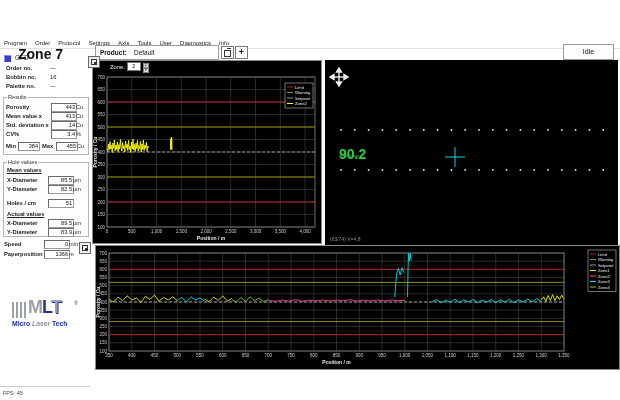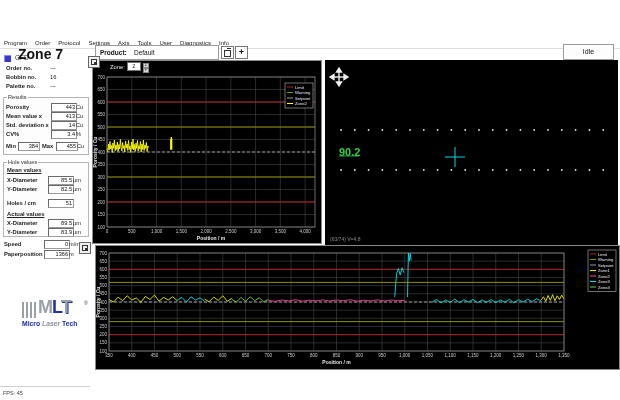--- a/index.html
+++ b/index.html
@@ -41,24 +41,24 @@
   .chart-box{background:#000;border:1px solid #8a8a8a;}
   .zone-ctl{left:110px;top:62px;height:9px;display:flex;align-items:center;gap:2px;z-index:5;}
   .zone-ctl-label{font-size:5.8px;color:#eee;}
   .zone-input{width:12px;height:7px;background:#fff;border:1px solid #777;font-size:5.6px;
     text-align:center;line-height:7px;color:#111;}
   .spin{width:6px;height:7px;display:flex;flex-direction:column;}
   .spin div{flex:1;background:#d8d8d8;border:1px solid #888;font-size:3px;line-height:3px;text-align:center;color:#333;}
   .corner-icon{width:10px;height:10px;background:#f0f0f0;border:1px solid #666;z-index:6;}
   .corner-icon div{position:absolute;background:#333;}
   .camera-panel{left:325px;top:60px;width:293px;height:185px;background:#000;}
-  .cam-value{position:absolute;left:14px;top:86px;color:#2ecc44;font-size:11px;font-weight:bold;}
+  .cam-value{position:absolute;left:14px;top:86px;color:#2ecc44;font-size:14px;font-weight:bold;}
   .cam-status{position:absolute;left:5px;top:176px;color:#8a8a8a;font-size:5px;}
   
-  .logo{left:22px;top:300px;width:80px;height:34px;}
+  .logo{left:12px;top:300px;width:80px;height:34px;}
   .logo-bars{position:absolute;left:0;top:2px;display:flex;gap:2px;height:16px;}
   .logo-bars div{width:2px;background:#9aa0a8;}
   .logo-word{position:absolute;left:16px;top:-3px;font-size:18px;font-weight:bold;letter-spacing:-1px;}
   .logo-reg{position:absolute;left:62px;top:0;font-size:5px;color:#444;}
   .logo-sub{position:absolute;left:0;top:20px;font-size:6.8px;font-weight:bold;}
   .statusbar{left:0;top:386px;width:90px;height:14px;border-top:1px solid #cfcfcf;}
   .fps{position:absolute;left:3px;top:3px;font-size:5.5px;color:#444;}
   svg text{font-family:"Liberation Sans", sans-serif;}
 </style>
 </head>

